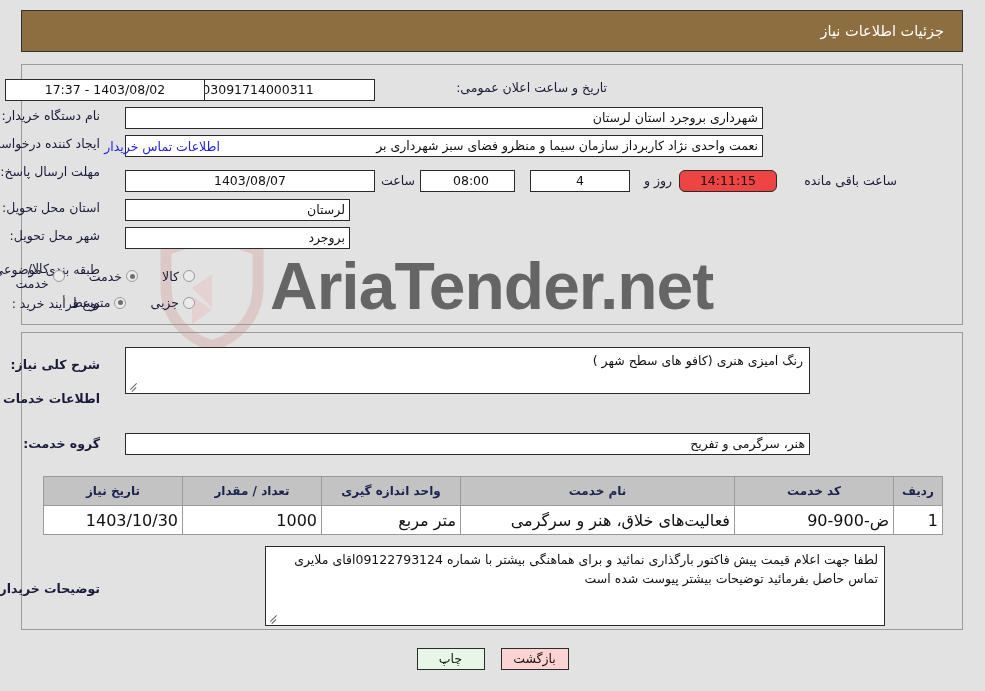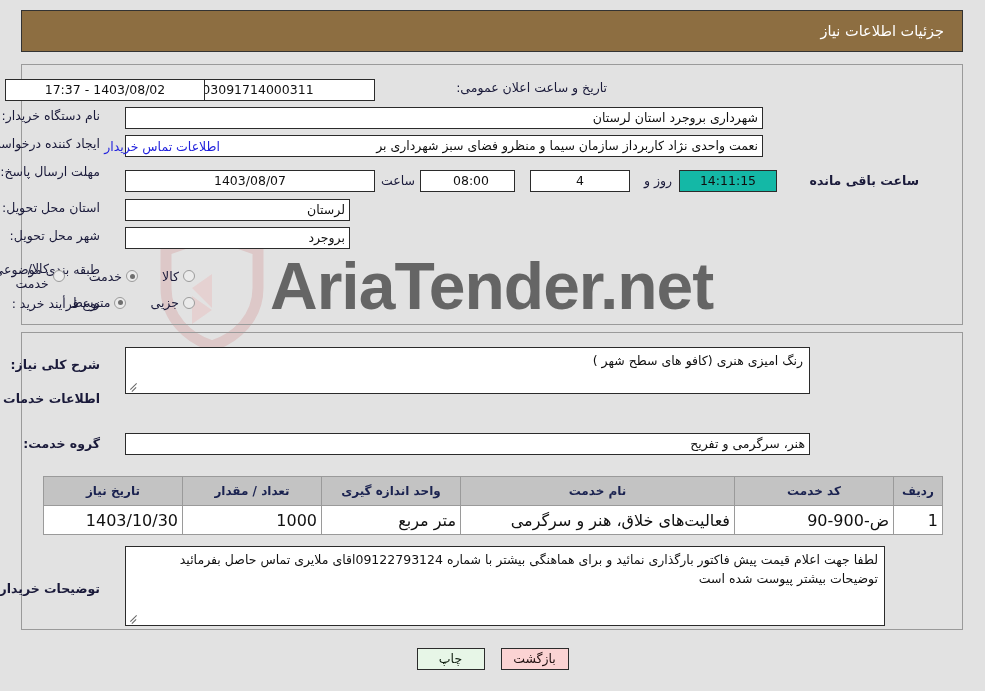--- a/index.html
+++ b/index.html
@@ -107,21 +107,21 @@
     line-height: 20px;
     font-size: 12.5px;
     color: #101010;
     padding: 0 4px;
     overflow: hidden;
     white-space: nowrap;
     text-overflow: clip;
   }
   .fbox.center { text-align: center; }
   .fbox.right  { text-align: right; }
-  .fbox.cream  { background: #14b8a6; }
+  .fbox.cream  { background: #ef4444; border-radius: 6px; }
 
   .flink {
     color: #2222dd;
     font-size: 12.5px;
     text-decoration: none;
     cursor: pointer;
     white-space: nowrap;
   }
 
   .smalltxt {
@@ -317,21 +317,21 @@
 
   <div class="fieldrow" style="right:885px; top:164px; flex-direction:column; align-items:flex-end;">
     <span class="flabel">مهلت ارسال پاسخ: تا تاریخ:</span>
   </div>
   <div class="fbox center" style="position:absolute; right:610px; top:170px; width:250px; z-index:3;">1403/08/07</div>
   <span class="smalltxt" style="position:absolute; right:570px; top:173px; z-index:3;">ساعت</span>
   <div class="fbox center" style="position:absolute; right:470px; top:170px; width:95px; z-index:3;padding-left:11px;">08:00</div>
   <div class="fbox center" style="position:absolute; right:355px; top:170px; width:100px; z-index:3;">4</div>
   <span class="smalltxt" style="position:absolute; right:313px; top:173px; z-index:3;">روز و</span>
   <div class="fbox center cream" style="position:absolute; right:208px; top:170px; width:98px; z-index:3;">14:11:15</div>
-  <span class="smalltxt" style="position:absolute; right:66px; top:173px; z-index:3;font-weight:bold;">ساعت باقی مانده</span>
+  <span class="smalltxt" style="position:absolute; right:88px; top:173px; z-index:3;">ساعت باقی مانده</span>
 
   <div class="fieldrow" style="right:885px; top:200px;">
     <span class="flabel">استان محل تحویل:</span>
   </div>
   <div class="fbox right" style="position:absolute; right:635px; top:199px; width:225px; z-index:3;">لرستان</div>
 
   <div class="fieldrow" style="right:885px; top:228px;">
     <span class="flabel">شهر محل تحویل:</span>
   </div>
   <div class="fbox right" style="position:absolute; right:635px; top:227px; width:225px; z-index:3;margin-left:40px;">بروجرد</div>
@@ -398,21 +398,21 @@
         <td>ض-900-90</td>
         <td>فعالیت‌های خلاق، هنر و سرگرمی</td>
         <td>متر مربع</td>
         <td>1000</td>
         <td>1403/10/30</td>
       </tr>
     </tbody>
   </table>
 
   <span class="section-head" style="right:885px; top:581px;">توضیحات خریدار:</span>
-  <div class="ftextarea" style="position:absolute; right:100px; top:546px; width:760px; height:80px; z-index:3;">
+  <div class="ftextarea" style="position:absolute; right:100px; top:546px; width:620px; height:80px; z-index:3;">
     <span>لطفا جهت اعلام قیمت پیش فاکتور بارگذاری نمائید و برای هماهنگی بیشتر با شماره 09122793124اقای ملایری تماس حاصل بفرمائید توضیحات بیشتر پیوست شده است</span>
     <span class="resize-grip"></span>
   </div>
 
   <div class="btn-row">
     <div class="btn btn-back">بازگشت</div>
     <div class="btn btn-print">چاپ</div>
   </div>
 
 </div>

